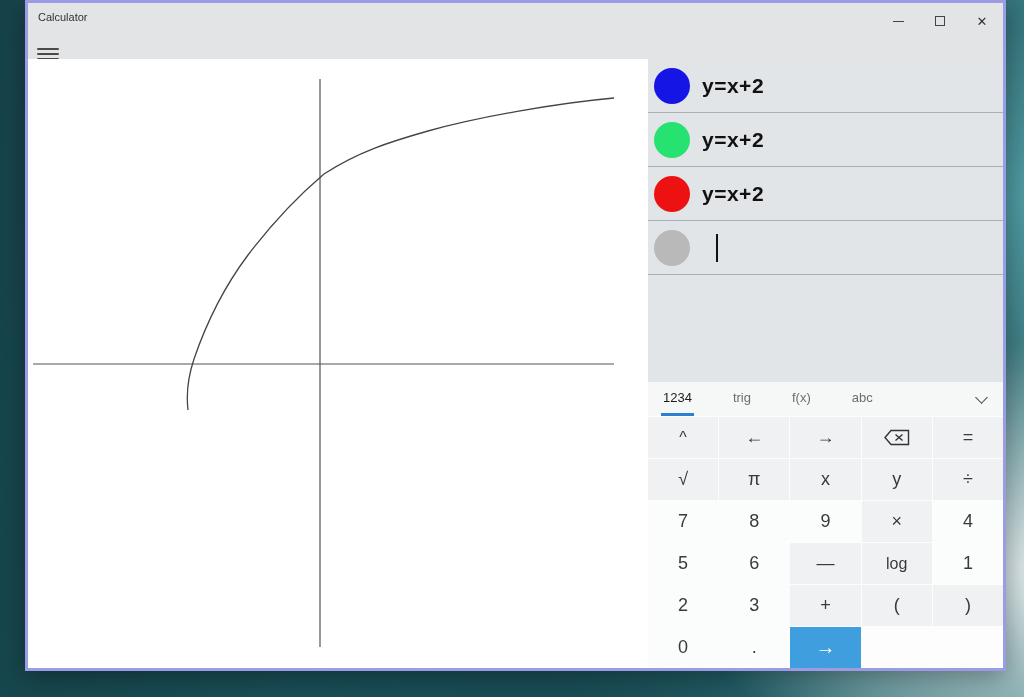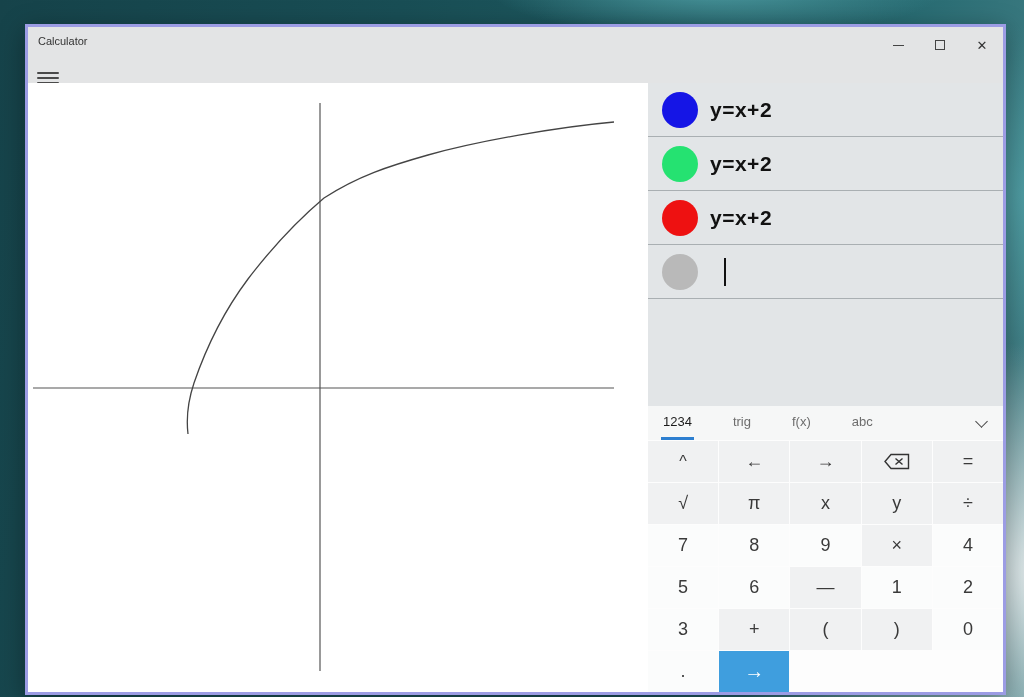--- a/index.html
+++ b/index.html
@@ -10,21 +10,21 @@
     background:
       radial-gradient(60% 55% at 103% 82%, rgba(236,241,242,0.96), rgba(236,241,242,0) 60%),
       radial-gradient(45% 35% at 102% 28%, rgba(86,168,174,0.75), rgba(86,168,174,0) 70%),
       radial-gradient(30% 10% at 70% -2%, rgba(82,162,168,0.9), rgba(82,162,168,0) 75%),
       radial-gradient(45% 25% at 55% 104%, rgba(23,70,80,0.9), rgba(23,70,80,0) 70%),
       linear-gradient(100deg, #16434a 0%, #194e55 35%, #1e5960 60%, #296c73 80%, #478389 100%);
   }
 
   
   .window {
-    position:absolute; left:25px; top:24px; width:981px; height:671px;
+    position:absolute; left:25px; top:0; width:981px; height:671px;
     border:3px solid #9c9ce4; background:#e4e6e8;
     box-shadow:0 6px 24px rgba(0,0,0,.35);
     display:flex; flex-direction:column;
   }
   .titlebar { position:relative; height:56px; background:#e3e4e5; flex:0 0 auto; }
   .title { position:absolute; left:10px; top:8px; font-size:11px; color:#333; }
   .menu-btn { position:absolute; left:9px; top:42px; width:22px; height:18px; display:flex; flex-direction:column; justify-content:center; gap:3px; cursor:pointer; }
   .menu-btn i { display:block; height:2px; background:#4a4a4a; border-radius:1px; }
   .win-controls { position:absolute; right:0; top:0; height:36px; display:flex; }
   .win-btn { width:42px; height:36px; display:flex; align-items:center; justify-content:center; color:#333; font-size:13px; }
@@ -33,21 +33,21 @@
 
   .content { flex:1; display:flex; min-height:0; }
 
   
   .graph { flex:1; background:#fff; position:relative; }
   .graph svg { position:absolute; inset:0; width:100%; height:100%; }
 
   
   .panel { width:355px; flex:0 0 auto; background:#e2e5e7; display:flex; flex-direction:column; }
 
-  .eq-row { height:54px; display:flex; align-items:center; border-bottom:1px solid #a9afb2; padding-left:14px; position:relative; }
+  .eq-row { height:54px; display:flex; align-items:center; border-bottom:1px solid #a9afb2; padding-left:6px; position:relative; }
   .eq-dot { width:36px; height:36px; border-radius:50%; flex:0 0 auto; }
   .eq-label { margin-left:12px; font-size:21px; font-weight:600; color:#111; letter-spacing:.5px; }
   .eq-cursor { margin-left:14px; width:2px; height:28px; background:#111; }
 
   .spacer { flex:1; background:#e2e5e7; }
 
   
   .keyboard { flex:0 0 auto; background:#f5f6f6; }
   .tabbar { height:34px; display:flex; align-items:center; padding-left:13px; position:relative; background:#f6f7f7; }
   .tab { font-size:13px; color:#6d6d6d; margin-right:37px; height:100%; display:flex; align-items:center; border-bottom:3px solid transparent; padding:13px 2px; cursor:pointer; }
@@ -160,20 +160,21 @@
           <div class="key digit">7</div>
           <div class="key digit">8</div>
           <div class="key digit">9</div>
           <div class="key">×</div>
 
           <div class="key digit">4</div>
           <div class="key digit">5</div>
           <div class="key digit">6</div>
           <div class="key">—</div>
 
+          <div class="key fn-sm">log</div>
           <div class="key digit">1</div>
           <div class="key digit">2</div>
           <div class="key digit">3</div>
           <div class="key">+</div>
 
           <div class="key">(</div>
           <div class="key">)</div>
           <div class="key digit">0</div>
           <div class="key digit">.</div>
           <div class="key enter">→</div>

